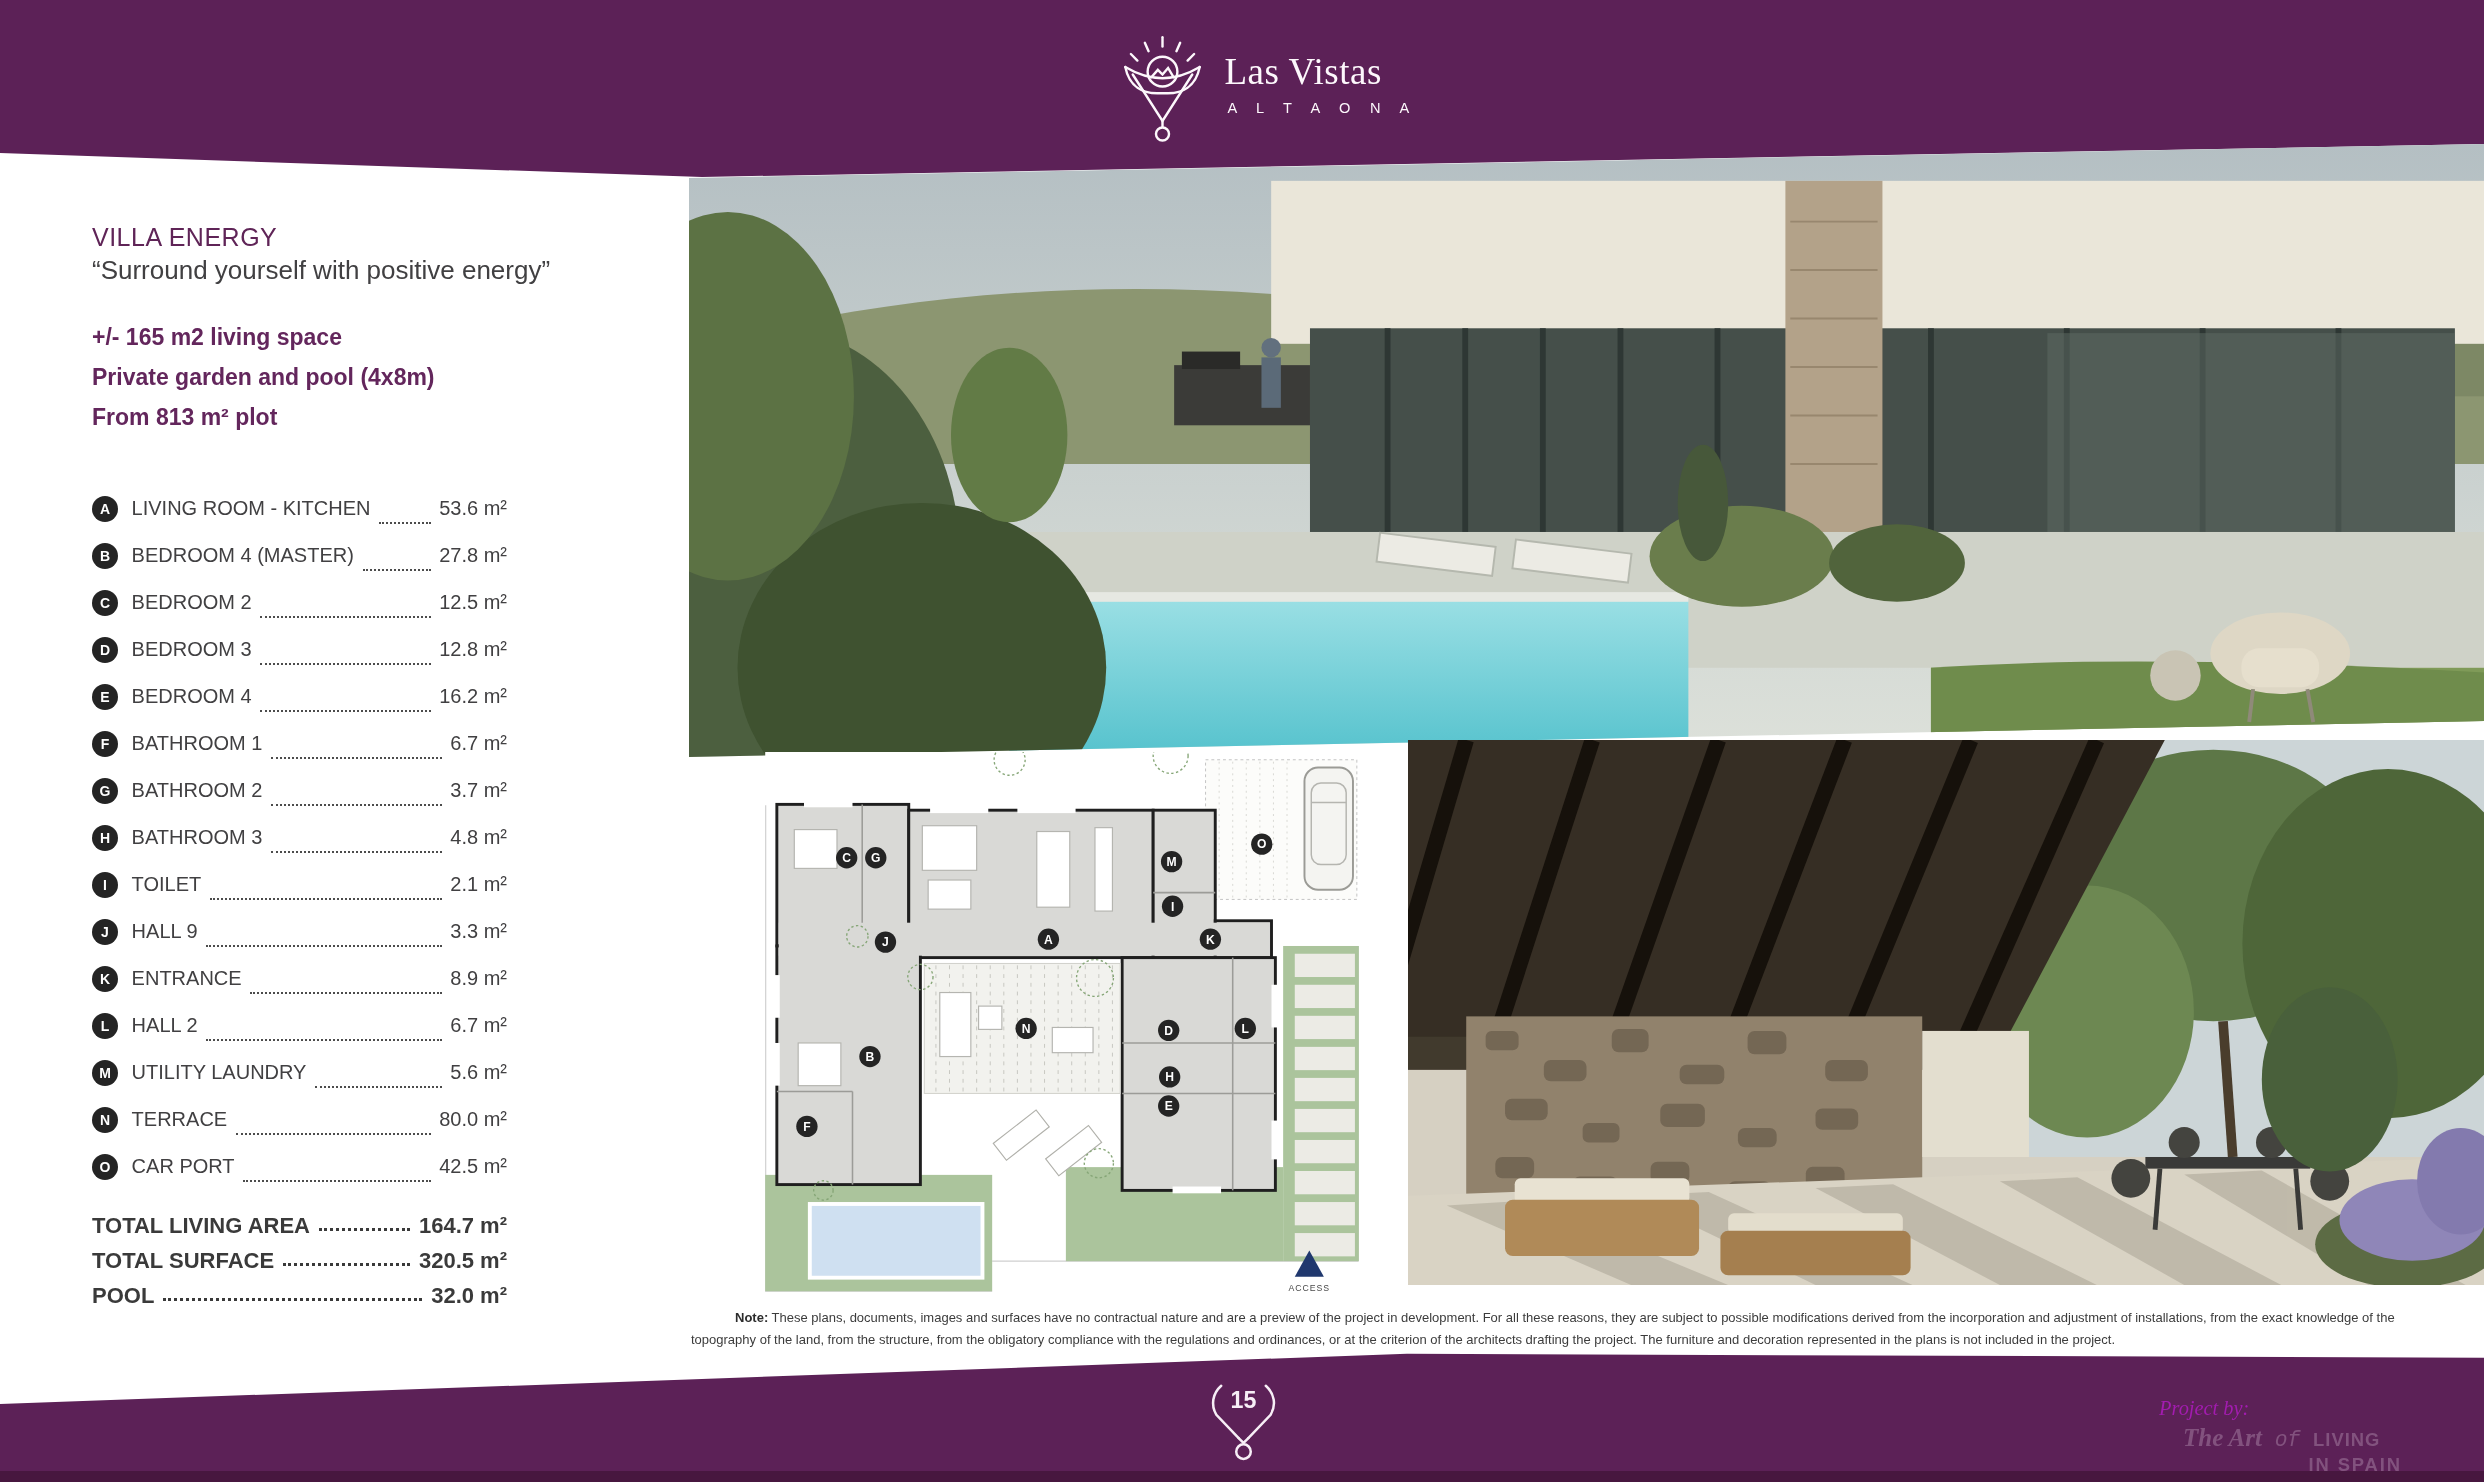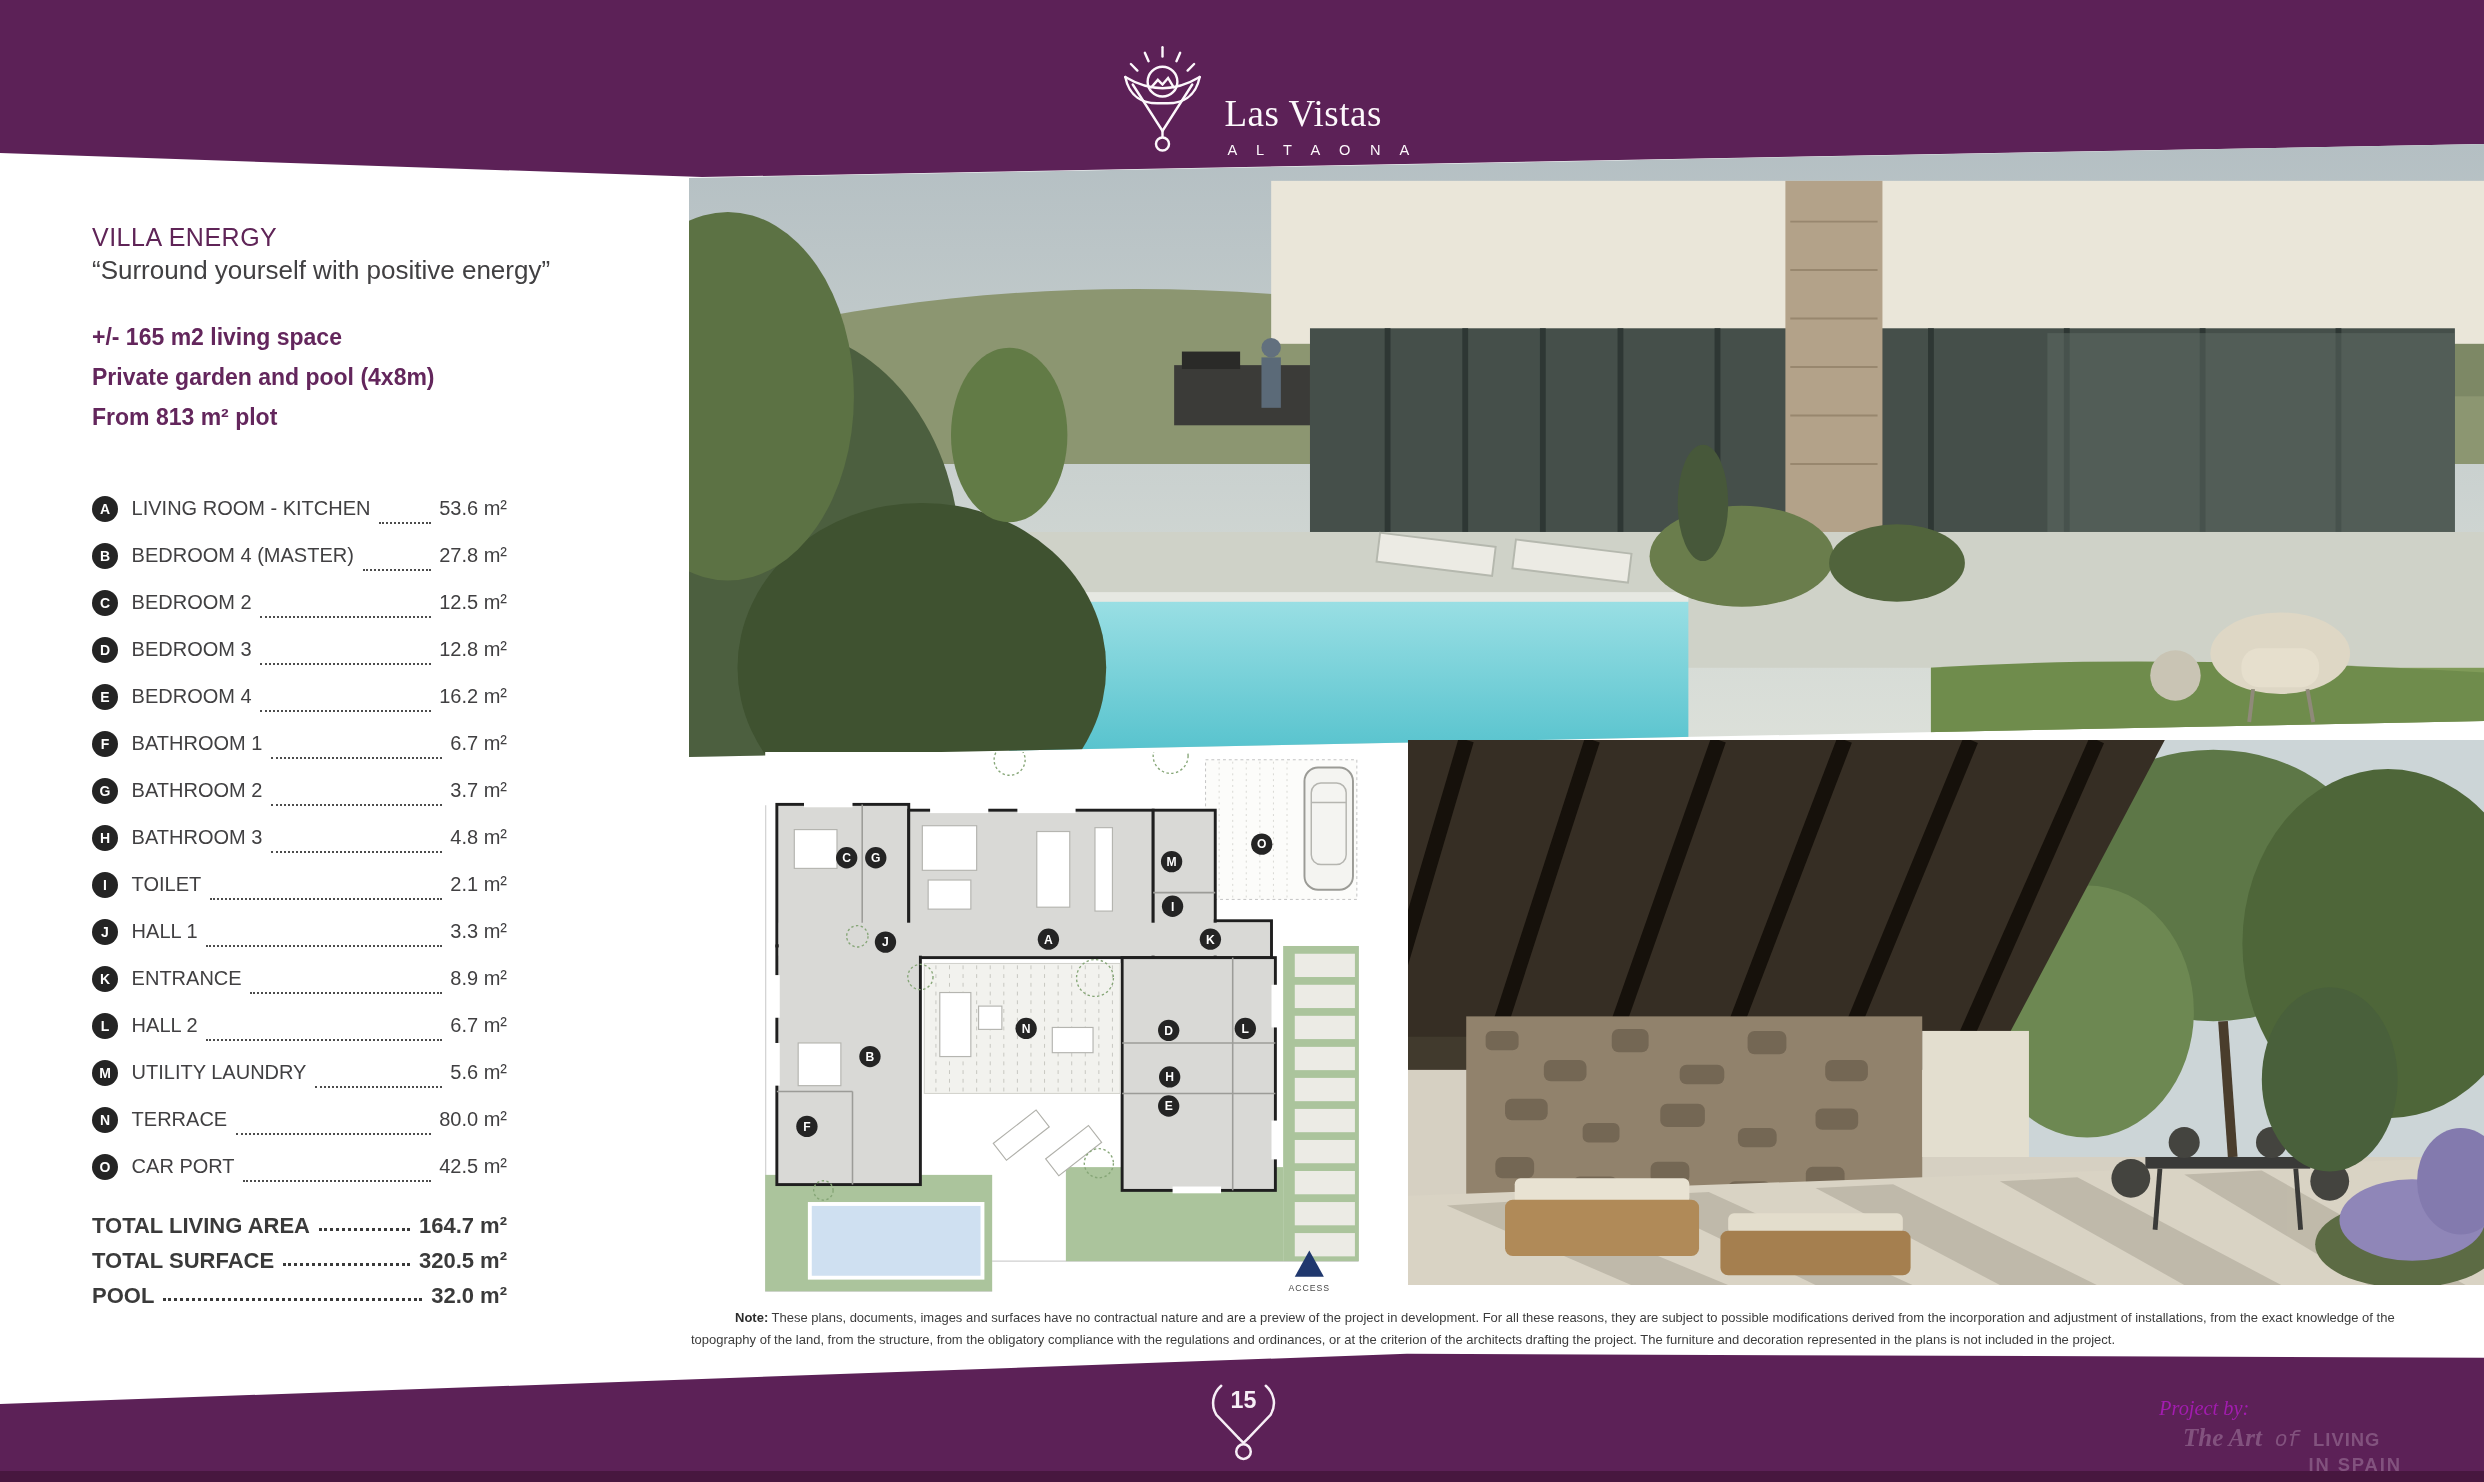--- a/index.html
+++ b/index.html
@@ -8,21 +8,21 @@
   .abs{position:absolute;}
 
   
   .header-band{left:0;top:0;width:2484px;height:184px;background:#5c2157;
     clip-path:polygon(0 0,2484px 0,2484px 144px,702px 177px,0 153px);}
   .footer-band{left:0;top:1347px;width:2484px;height:136px;background:#5c2157;
     clip-path:polygon(0 57px,1407px 6.8px,2484px 10.7px,2484px 136px,0 136px);}
   .footer-edge{left:0;top:1471px;width:2484px;height:11.6px;background:#47173f;}
 
   
-  .logo{left:1116px;top:41px;display:flex;align-items:flex-end;color:#fdf8fc;}
+  .logo{left:1116px;top:31px;display:flex;align-items:flex-start;color:#fdf8fc;}
   .logo-text{margin-left:15.5px;margin-top:19.4px;}
   .brand-name{font-family:"Liberation Serif","DejaVu Serif",serif;font-size:37px;letter-spacing:0.5px;}
   .brand-sub{font-size:14.6px;letter-spacing:7.8px;margin-top:6.8px;margin-left:2.9px;}
 
   
   .villa-title{left:92px;top:223px;font-size:25px;letter-spacing:0.5px;color:#5f2457;text-align:center;}
   .villa-tagline{left:92px;top:255px;font-size:26px;color:#414042;}
   .highlights{left:92px;top:317px;font-size:23px;font-weight:bold;color:#63265c;line-height:40px;}
   .rooms{left:92px;top:485px;width:415px;}
   .room-row{display:flex;align-items:center;height:47px;font-size:20px;color:#414042;}
@@ -146,21 +146,21 @@
         <span class="area">4.8 m²</span>
       </div>
     <div class="room-row">
         <span class="bullet">I</span>
         <span class="room-label">TOILET</span>
         <span class="leader"></span>
         <span class="area">2.1 m²</span>
       </div>
     <div class="room-row">
         <span class="bullet">J</span>
-        <span class="room-label">HALL 1</span>
+        <span class="room-label">HALL 9</span>
         <span class="leader"></span>
         <span class="area">3.3 m²</span>
       </div>
     <div class="room-row">
         <span class="bullet">K</span>
         <span class="room-label">ENTRANCE</span>
         <span class="leader"></span>
         <span class="area">8.9 m²</span>
       </div>
     <div class="room-row">

